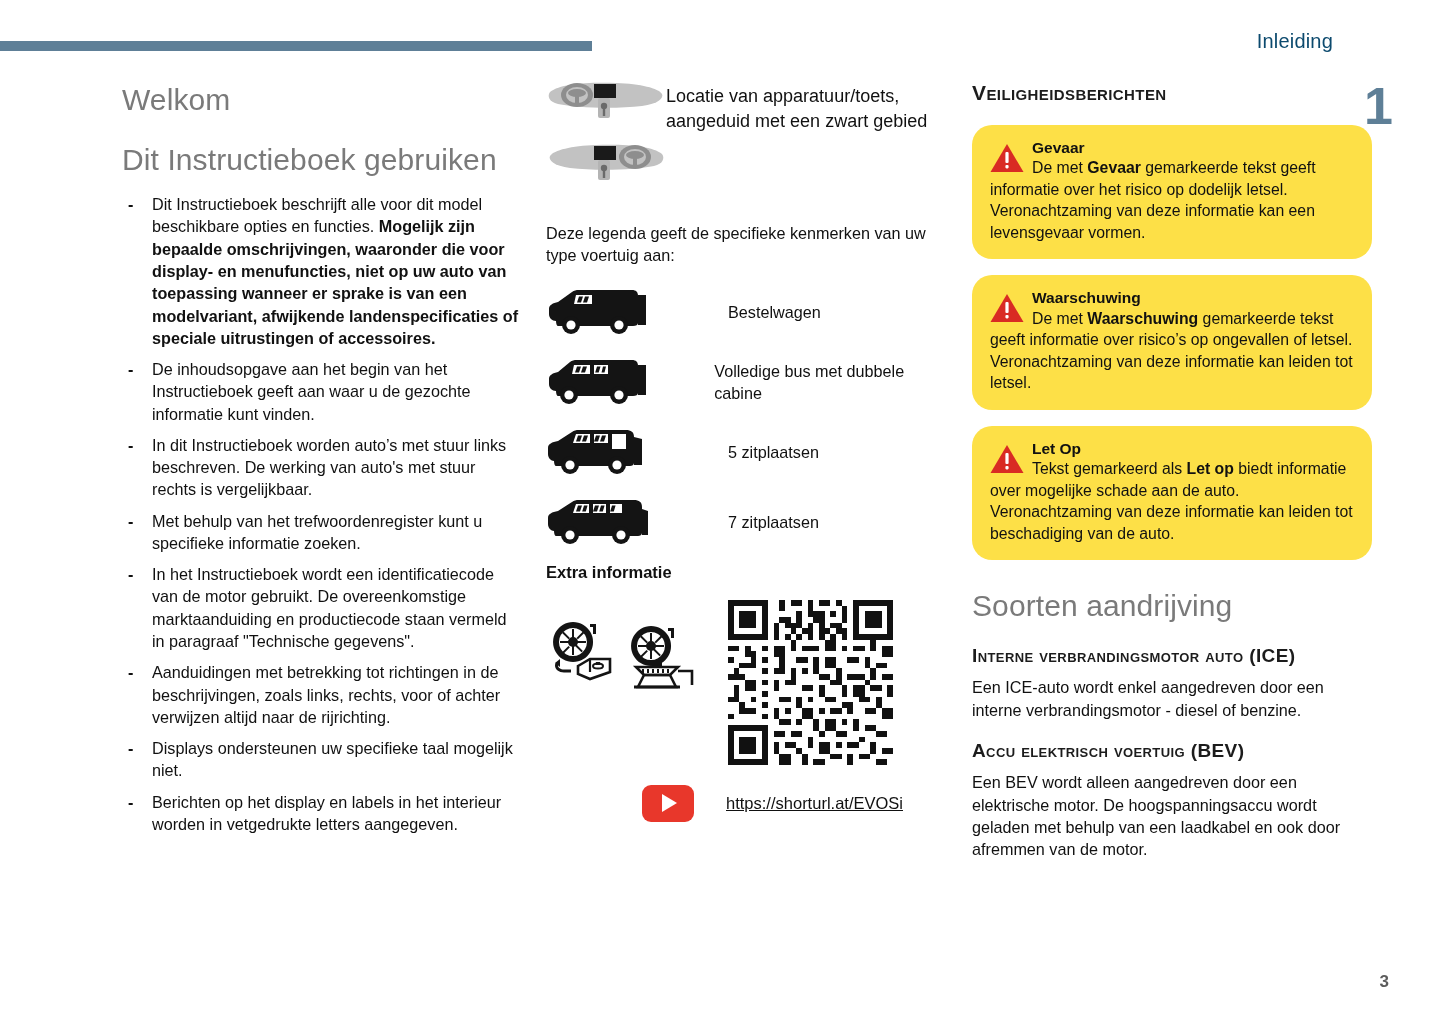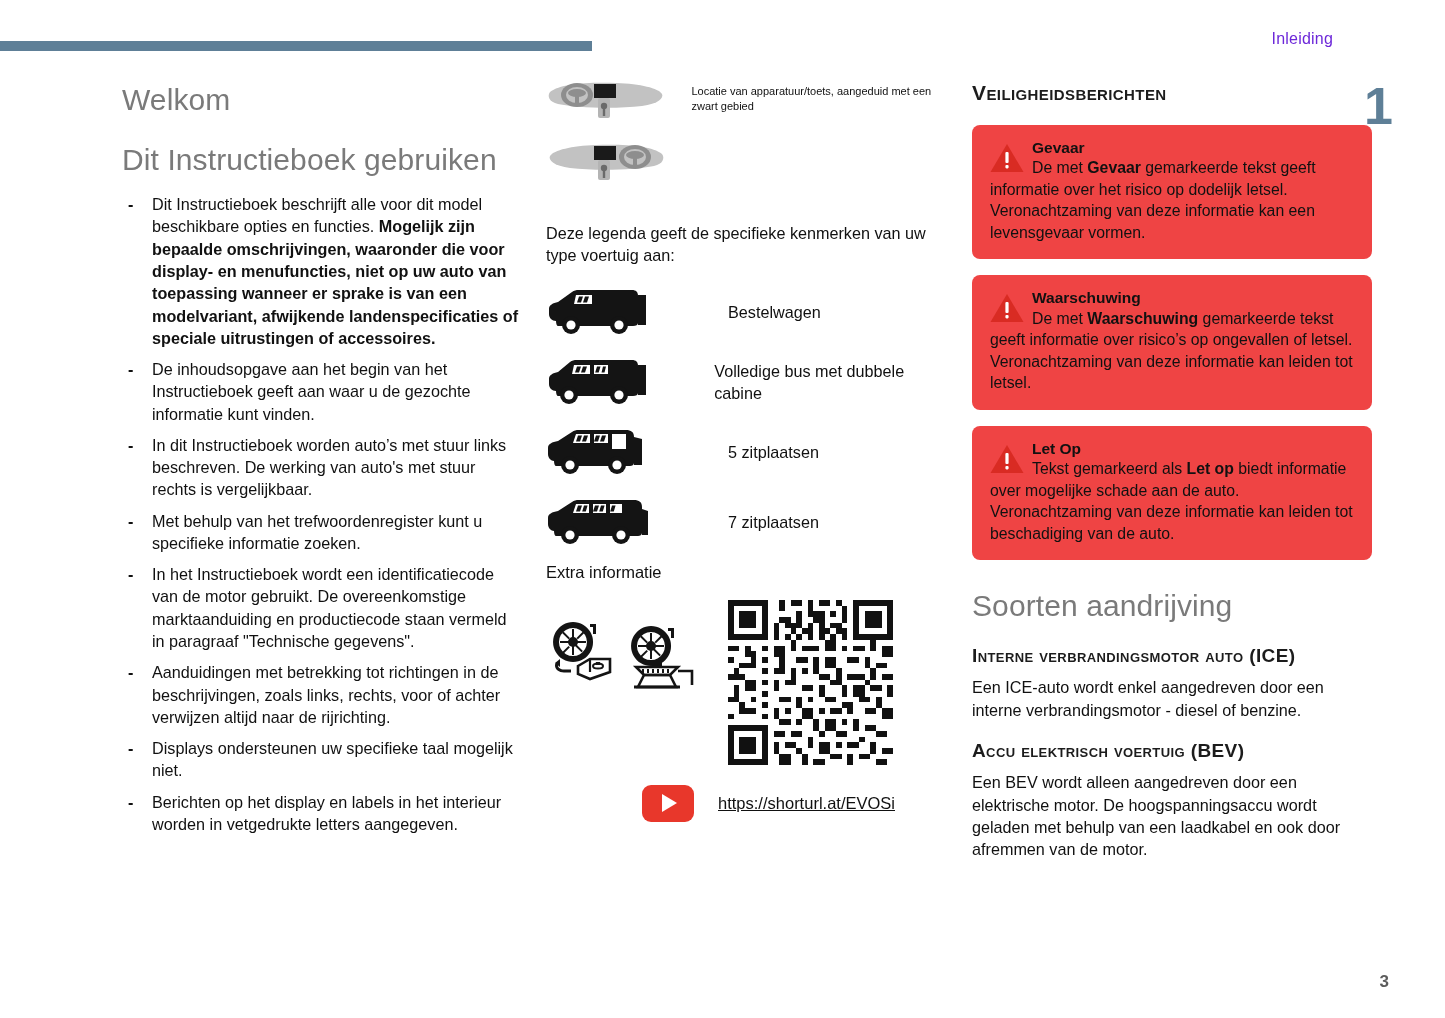--- a/index.html
+++ b/index.html
@@ -12,21 +12,21 @@
   .page { position: relative; width: 1445px; height: 1018px; background:#fff; }
 
   
   .header-bar {
     position: absolute; left: 0; top: 41px;
     width: 592px; height: 10px;
     background: #5e7f97;
   }
   .header-chapter {
     position: absolute; right: 112px; top: 30px;
-    font-size: 16px; color: #6d28d9; letter-spacing: .2px;
+    font-size: 20px; color: #0c4a6e; letter-spacing: .2px;
   }
   .chapter-number {
     position: absolute; right: 52px; top: 80px;
     font-size: 52px; font-weight: 700; color: #5e7f97;
     line-height: 1;
   }
   .page-number {
     position: absolute; right: 56px; bottom: 26px;
     font-size: 17px; font-weight: 700; color: #5c5c5c;
   }
@@ -68,51 +68,51 @@
   .b { font-weight: 700; }
 
   p.body {
     font-size: 16.2px; line-height: 1.38; color: #111;
   }
 
   
   .dash-icons { margin-bottom: 26px; display: flex; gap: 0; }
   .dash-icons .icons { width: 180px; }
   .dash-icons .cap {
-    font-size: 11px; line-height: 1.38; color: #111; padding-top: 4px;
+    font-size: 18px; line-height: 1.38; color: #111; padding-top: 4px;
   }
 
   .legend-intro { font-size: 16.2px; line-height: 1.38; color: #111; margin-bottom: 16px; }
 
   .veh-row { display: flex; align-items: center; margin-bottom: 10px; height: 60px; }
   .veh-row .veh-ico { width: 182px; display: flex; align-items: center; }
   .veh-row .veh-cap { font-size: 16.2px; line-height: 1.35; color: #111; }
 
   
-  .extra-title { font-size: 16.5px; font-weight: 400; color: #111; margin: 6px 0 18px; }
+  .extra-title { font-size: 16.5px; font-weight: 700; color: #111; margin: 6px 0 18px; }
   .extra-wrap { display: flex; align-items: flex-start; gap: 22px; }
   .tools { width: 160px; padding-top: 18px; }
   .qr { width: 165px; height: 165px; }
-  .yt-row { display: flex; align-items: center; gap: 24px; margin-top: 20px; margin-left: 96px; }
+  .yt-row { display: flex; align-items: center; gap: 32px; margin-top: 20px; margin-left: 96px; }
   .yt-badge {
     width: 52px; height: 37px; background: #e8372b; border-radius: 9px;
     display: flex; align-items: center; justify-content: center;
   }
   .yt-badge .tri {
     width: 0; height: 0; border-left: 15px solid #fff;
     border-top: 9px solid transparent; border-bottom: 9px solid transparent;
     margin-left: 3px;
   }
   .yt-link {
     font-size: 16.5px; color: #111; text-decoration: underline;
   }
 
   
   .callout {
-    background: #ef4444; border-radius: 8px;
+    background: #fde047; border-radius: 20px;
     padding: 14px 18px 16px 18px; margin-bottom: 16px;
     position: relative;
   }
   .callout .tri-ico {
     float: left; width: 34px; height: 30px; margin: 4px 8px 0 0;
   }
   .callout .ctitle { font-size: 15.5px; font-weight: 700; color: #111; line-height: 1.2; }
   .callout .ctext  { font-size: 15.8px; line-height: 1.36; color: #111; }
 
   .drive-heading { margin-top: 26px; }

